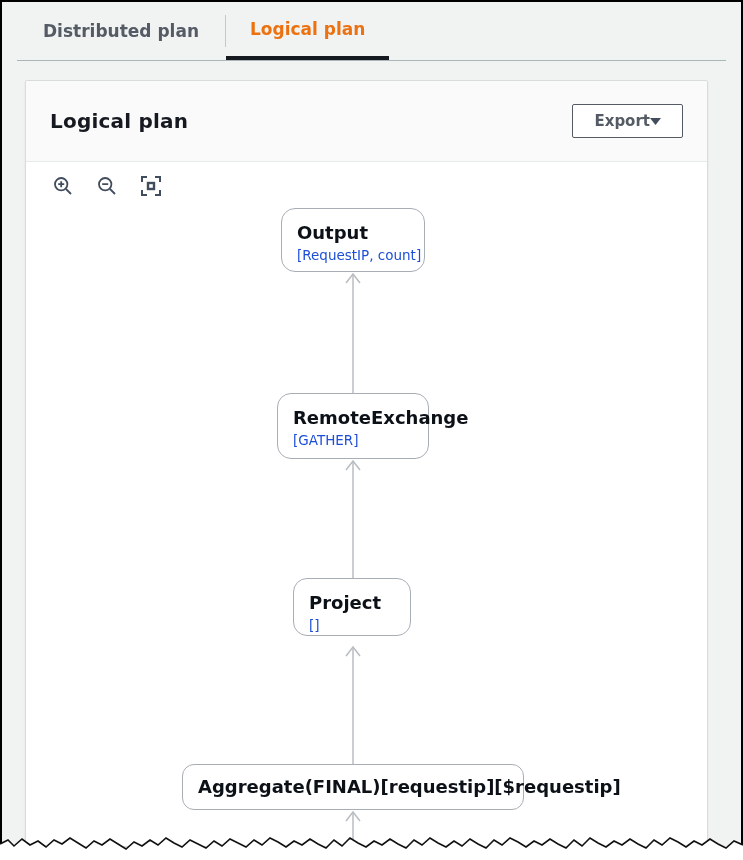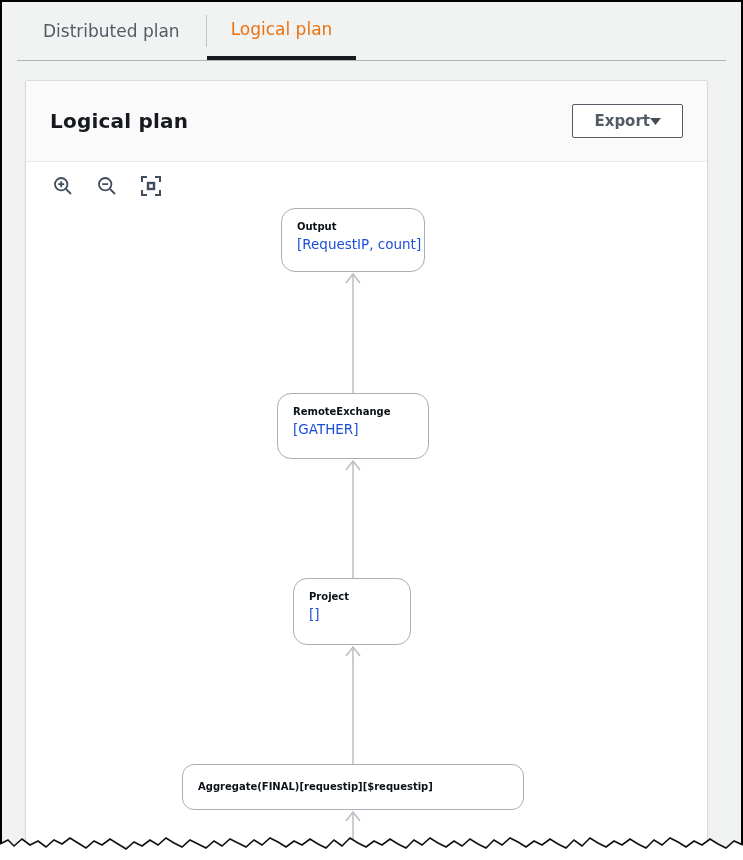--- a/index.html
+++ b/index.html
@@ -4,21 +4,21 @@
 <style>
   * { margin:0; padding:0; box-sizing:border-box; }
   html,body { width:743px; height:860px; background:#ffffff; overflow:hidden;
     font-family:"DejaVu Sans","Liberation Sans",sans-serif; }
   .frame { position:absolute; left:0; top:0; width:743px; height:846px;
     background:#f1f3f3; border:2px solid #000; border-bottom:none; }
 
   
   .tabs-bar { display:flex; align-items:stretch; height:59px; margin:0 15px;
     border-bottom:1px solid #aab7b8; }
-  .tab { display:flex; align-items:center; font-size:17px; font-weight:normal;
+  .tab { display:flex; align-items:center; font-size:17px; font-weight:bold;
     color:#545b64; cursor:pointer; padding:0 26px;text-align:center; }
   .tab.active { color:#ec7211; border-bottom:4px solid #16191f; padding:0 24px; }
   .tab-sep { width:1px; background:#c1c7cd; margin:13px 0; }
 
   
   .card { margin:19px 33px 0 23px; background:#ffffff; border:1px solid #d8dcdc;
     border-radius:2px; box-shadow:0 1px 2px rgba(0,0,0,.08); overflow:hidden; }
   .card-header { height:81px; background:#fafafa; border-bottom:1px solid #e7eaea;
     display:flex; align-items:center; justify-content:space-between; padding:0 24px; }
   .card-title { font-size:20px; font-weight:bold; color:#16191f; letter-spacing:.2px; }
@@ -27,21 +27,21 @@
     font-family:inherit; font-size:15px; font-weight:bold; color:#545b64; }
 
   
   .canvas { position:relative; height:684px; background:#ffffff; overflow:hidden; }
   .zoom-toolbar { position:absolute; left:27px; top:14px; display:flex; gap:24px; z-index:3; }
   .tool { width:20px; height:20px; display:flex; align-items:center; justify-content:center;
     cursor:pointer; }
   .edges { position:absolute; left:0; top:0; z-index:1; }
   .node { position:absolute; background:#fff; border:1px solid #a7aeb5; border-radius:14px;
     padding:11px 15px; z-index:2; }
-  .node-title { font-size:10px; font-weight:bold; color:#0c1117; line-height:1.45; white-space:nowrap; }
+  .node-title { font-size:18px; font-weight:bold; color:#0c1117; line-height:1.45; white-space:nowrap; }
   .node-sub { font-size:13.5px; color:#1d4ed8; line-height:1.45; white-space:nowrap; }
   .node-agg { border-radius:12px; padding:11px 15px; display:flex; align-items:center; }
 
   
   .tear { position:absolute; left:0; top:828px; width:743px; height:32px; z-index:6; }
 </style>
 </head>
 <body>
 
 <div class="frame">
@@ -114,21 +114,21 @@
       <div class="node" style="left:255px; top:46px; width:144px; height:64px;">
         <div class="node-title">Output</div>
         <div class="node-sub">[RequestIP, count]</div>
       </div>
 
       <div class="node" style="left:251px; top:231px; width:152px; height:66px;">
         <div class="node-title">RemoteExchange</div>
         <div class="node-sub">[GATHER]</div>
       </div>
 
-      <div class="node" style="left:267px; top:416px; width:118px; height:67px;">
+      <div class="node" style="left:267px; top:416px; width:118px; height:58px;">
         <div class="node-title">Project</div>
         <div class="node-sub">[]</div>
       </div>
 
       <div class="node node-agg" style="left:156px; top:602px; width:342px; height:46px;">
         <div class="node-title">Aggregate(FINAL)[requestip][$requestip]</div>
       </div>
 
     </div>
   </div>

